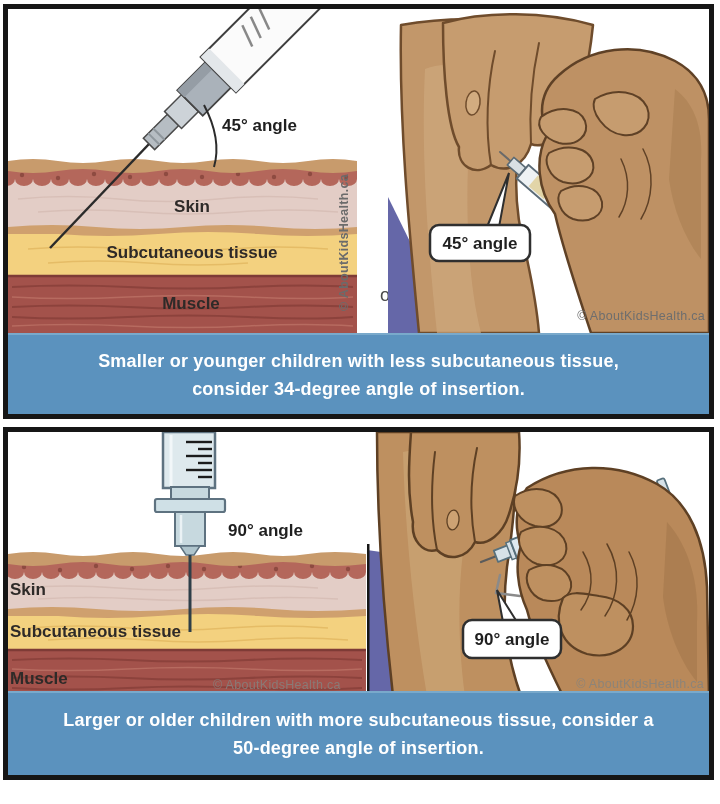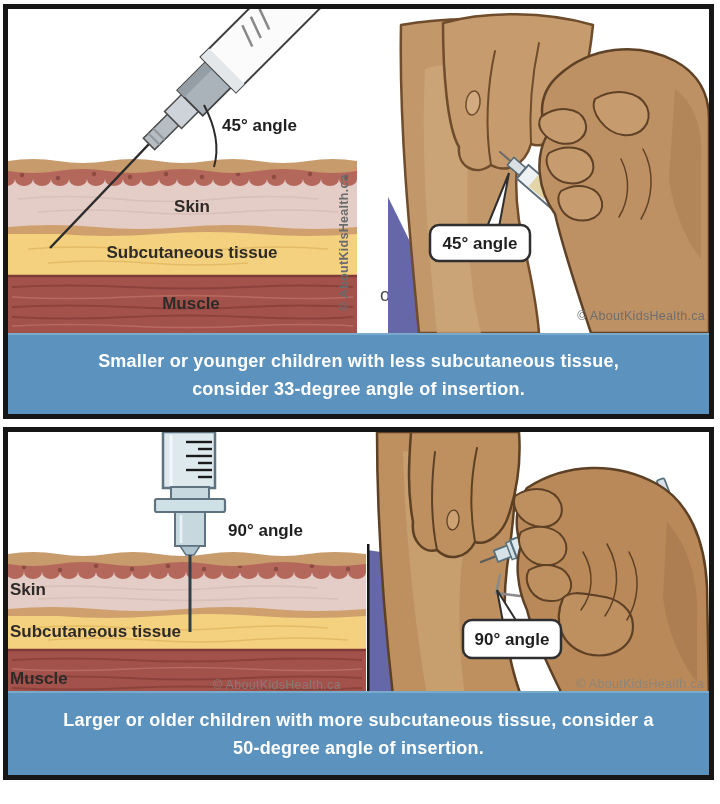--- a/index.html
+++ b/index.html
@@ -118,21 +118,21 @@
       <g>
         <path d="M102,218 L124,164 L114,218 Z" fill="#ffffff" stroke="#2f2f2f" stroke-width="2"></path>
         <rect x="45" y="216" width="100" height="36" rx="9" fill="#ffffff" stroke="#2f2f2f" stroke-width="2.5"></rect>
         <text x="95" y="240" text-anchor="middle" class="angle-label">45° angle</text>
       </g>
       <text x="320" y="311" text-anchor="end" class="copyright" fill="#6E6E6E">© AboutKidsHealth.ca</text>
     </svg>
 
     <div class="caption" style="height:81px;">
       <div>Smaller or younger children with less subcutaneous tissue,</div>
-      <div>consider 33-degree angle of insertion.</div>
+      <div>consider 34-degree angle of insertion.</div>
     </div>
   </section>
 
   <section class="panel" style="top:427px;height:353px;">
 
     <svg class="illus" style="left:0;top:0;width:358px;height:264px;" viewBox="0 0 358 264">
       <g>
         <rect x="0" y="128" width="358" height="52" fill="#E3CDC6"></rect>
         <path d="M10,156 Q60,152 110,156 T210,156 T310,156" stroke="#D8BFB7" stroke-width="1.5" fill="none"></path>
         <path d="M30,167 Q80,164 130,167 T230,167 T330,167" stroke="#D8BFB7" stroke-width="1.5" fill="none"></path>

